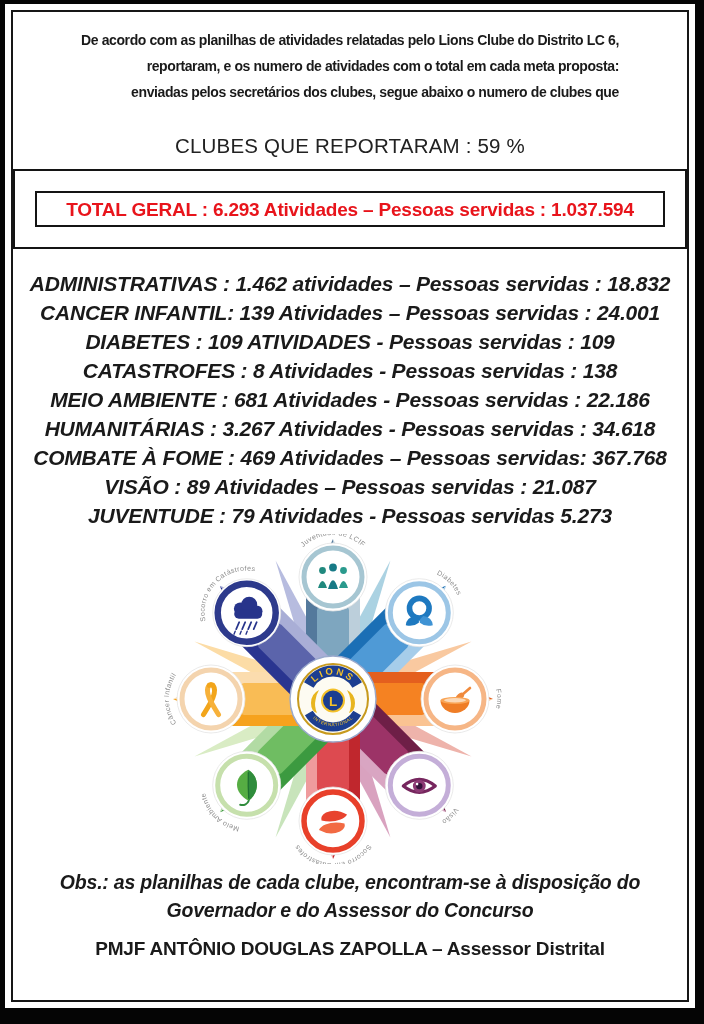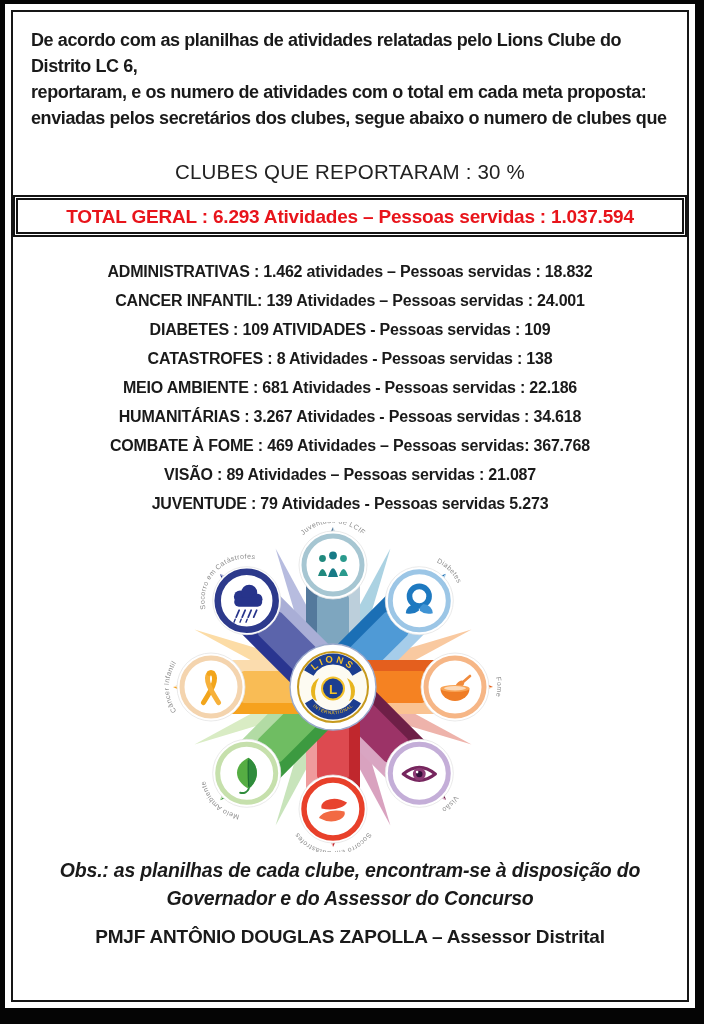--- a/index.html
+++ b/index.html
@@ -7,49 +7,49 @@
   .frame {
     box-sizing:border-box; width:704px; height:1024px; background:#fff;
     border:solid #050505; border-width:4px 9px 16px 5px; padding:6px;
   }
   .inner {
     box-sizing:border-box; height:100%; border:2px solid #161616;
     font-family:"Liberation Sans", sans-serif; color:#1a1a1a;
     display:flex; flex-direction:column; align-items:center; overflow:hidden;
   }
   .intro {
-    margin-top:15px; padding:0 18px; font-size:18px; font-weight:bold;
-    text-align:left; line-height:26px; letter-spacing:-0.4px;
+    margin-top:15px; padding:0 18px; font-size:14px; font-weight:bold;
+    text-align:right; line-height:26px; letter-spacing:-0.4px;
   }
   .clubes { margin-top:29px; font-size:20.5px; font-weight:normal; letter-spacing:0.2px; color:#222; }
   .total-box { margin-top:11px; width:100%; box-sizing:border-box; border:2px solid #141414; }
-  .total-box-inner { margin:1px; border:2px solid #141414; text-align:center; padding:6px 0 4px; }
+  .total-box-inner { margin:20px; border:2px solid #141414; text-align:center; padding:6px 0 4px; }
   .total-text { font-size:19px; font-weight:bold; letter-spacing:-0.2px; }
-  .activities { margin-top:20px; text-align:center; line-height:29px; font-size:16px; font-weight:bold; letter-spacing:-0.2px; }
+  .activities { margin-top:20px; text-align:center; line-height:29px; font-size:21px; font-weight:bold; letter-spacing:-0.2px;font-style:italic; }
   .pinwheel-wrap { margin-top:4px; transform:translateX(-17px); line-height:0; }
   .obs {
     margin-top:4px; font-style:italic; font-weight:bold; font-size:19.5px;
     text-align:center; line-height:28px; letter-spacing:-0.2px;
   }
   .signature { margin-top:14px; font-weight:bold; font-size:19px; letter-spacing:-0.2px; }
   .pw-label { font-size:7px; fill:#8b8b8b; letter-spacing:0.4px; }
 </style>
 </head>
 <body>
 
 <div class="frame">
   <div class="inner">
 
     <div class="intro">
       <div>De acordo com as planilhas de atividades relatadas pelo Lions Clube do Distrito LC 6,</div>
       <div>reportaram, e os numero de atividades com o total em cada meta proposta:</div>
       <div>enviadas pelos secretários dos clubes, segue abaixo o numero de clubes que</div>
     </div>
 
-    <div class="clubes">CLUBES QUE REPORTARAM : 30 %</div>
+    <div class="clubes">CLUBES QUE REPORTARAM : 59 %</div>
 
     <div class="total-box">
       <div class="total-box-inner">
         <span class="total-text" style="color:#e8141b;">TOTAL  GERAL : 6.293 Atividades – Pessoas servidas : 1.037.594</span>
       </div>
     </div>
 
     <div class="activities">
       <div>ADMINISTRATIVAS : 1.462 atividades – Pessoas servidas : 18.832</div>
       <div>CANCER INFANTIL: 139 Atividades – Pessoas servidas : 24.001</div>

